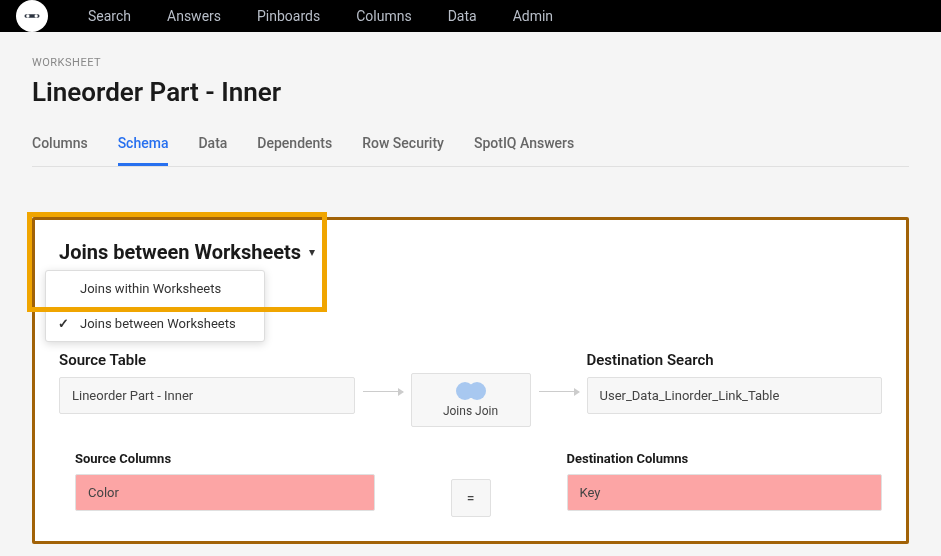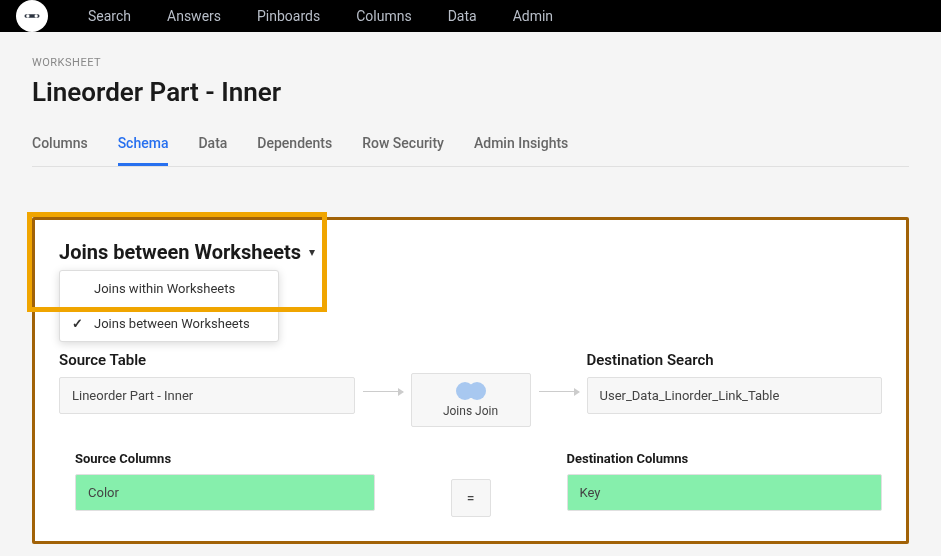--- a/index.html
+++ b/index.html
@@ -108,21 +108,21 @@
       font-weight: 700;
       color: #1a1a1a;
     }
     .chevron {
       font-size: 12px;
       color: #333;
     }
     .dropdown-menu {
       position: absolute;
       top: 50px;
-      left: 24px;
+      left: 10px;
       background: #fff;
       border: 1px solid #ddd;
       box-shadow: 0 2px 8px rgba(0,0,0,0.15);
       border-radius: 3px;
       z-index: 10;
       min-width: 220px;
     }
     .dropdown-option {
       padding: 10px 14px 10px 34px;
       font-size: 13px;
@@ -212,21 +212,21 @@
     }
     .sub-field-label {
       font-size: 13px;
       font-weight: 700;
       color: #1a1a1a;
       margin-bottom: 8px;
       margin-left: 16px;
     }
     .sub-field-box {
       margin-left: 16px;
-      background: #86efac;
+      background: #fca5a5;
       border: 1px solid #e0e0e0;
       padding: 10px 12px;
       font-size: 13px;
       color: #444;
       border-radius: 2px;
     }
     .equals-box {
       flex: 0 0 40px;
       text-align: center;
       margin-top: 28px;
@@ -277,21 +277,21 @@
 <div class="content">
   <div class="breadcrumb">WORKSHEET</div>
   <h1 class="page-title">Lineorder Part - Inner</h1>
 
   <div class="tabs">
     <div class="tab">Columns</div>
     <div class="tab active">Schema</div>
     <div class="tab">Data</div>
     <div class="tab">Dependents</div>
     <div class="tab">Row Security</div>
-    <div class="tab">Admin Insights</div>
+    <div class="tab">SpotIQ Answers</div>
   </div>
 
   <div class="main-card">
     <div class="highlight-box"></div>
 
     <div class="dropdown-wrapper">
       <div class="dropdown-header">
         <span class="dropdown-title">Joins between Worksheets</span>
         <span class="chevron">▾</span>
       </div>

